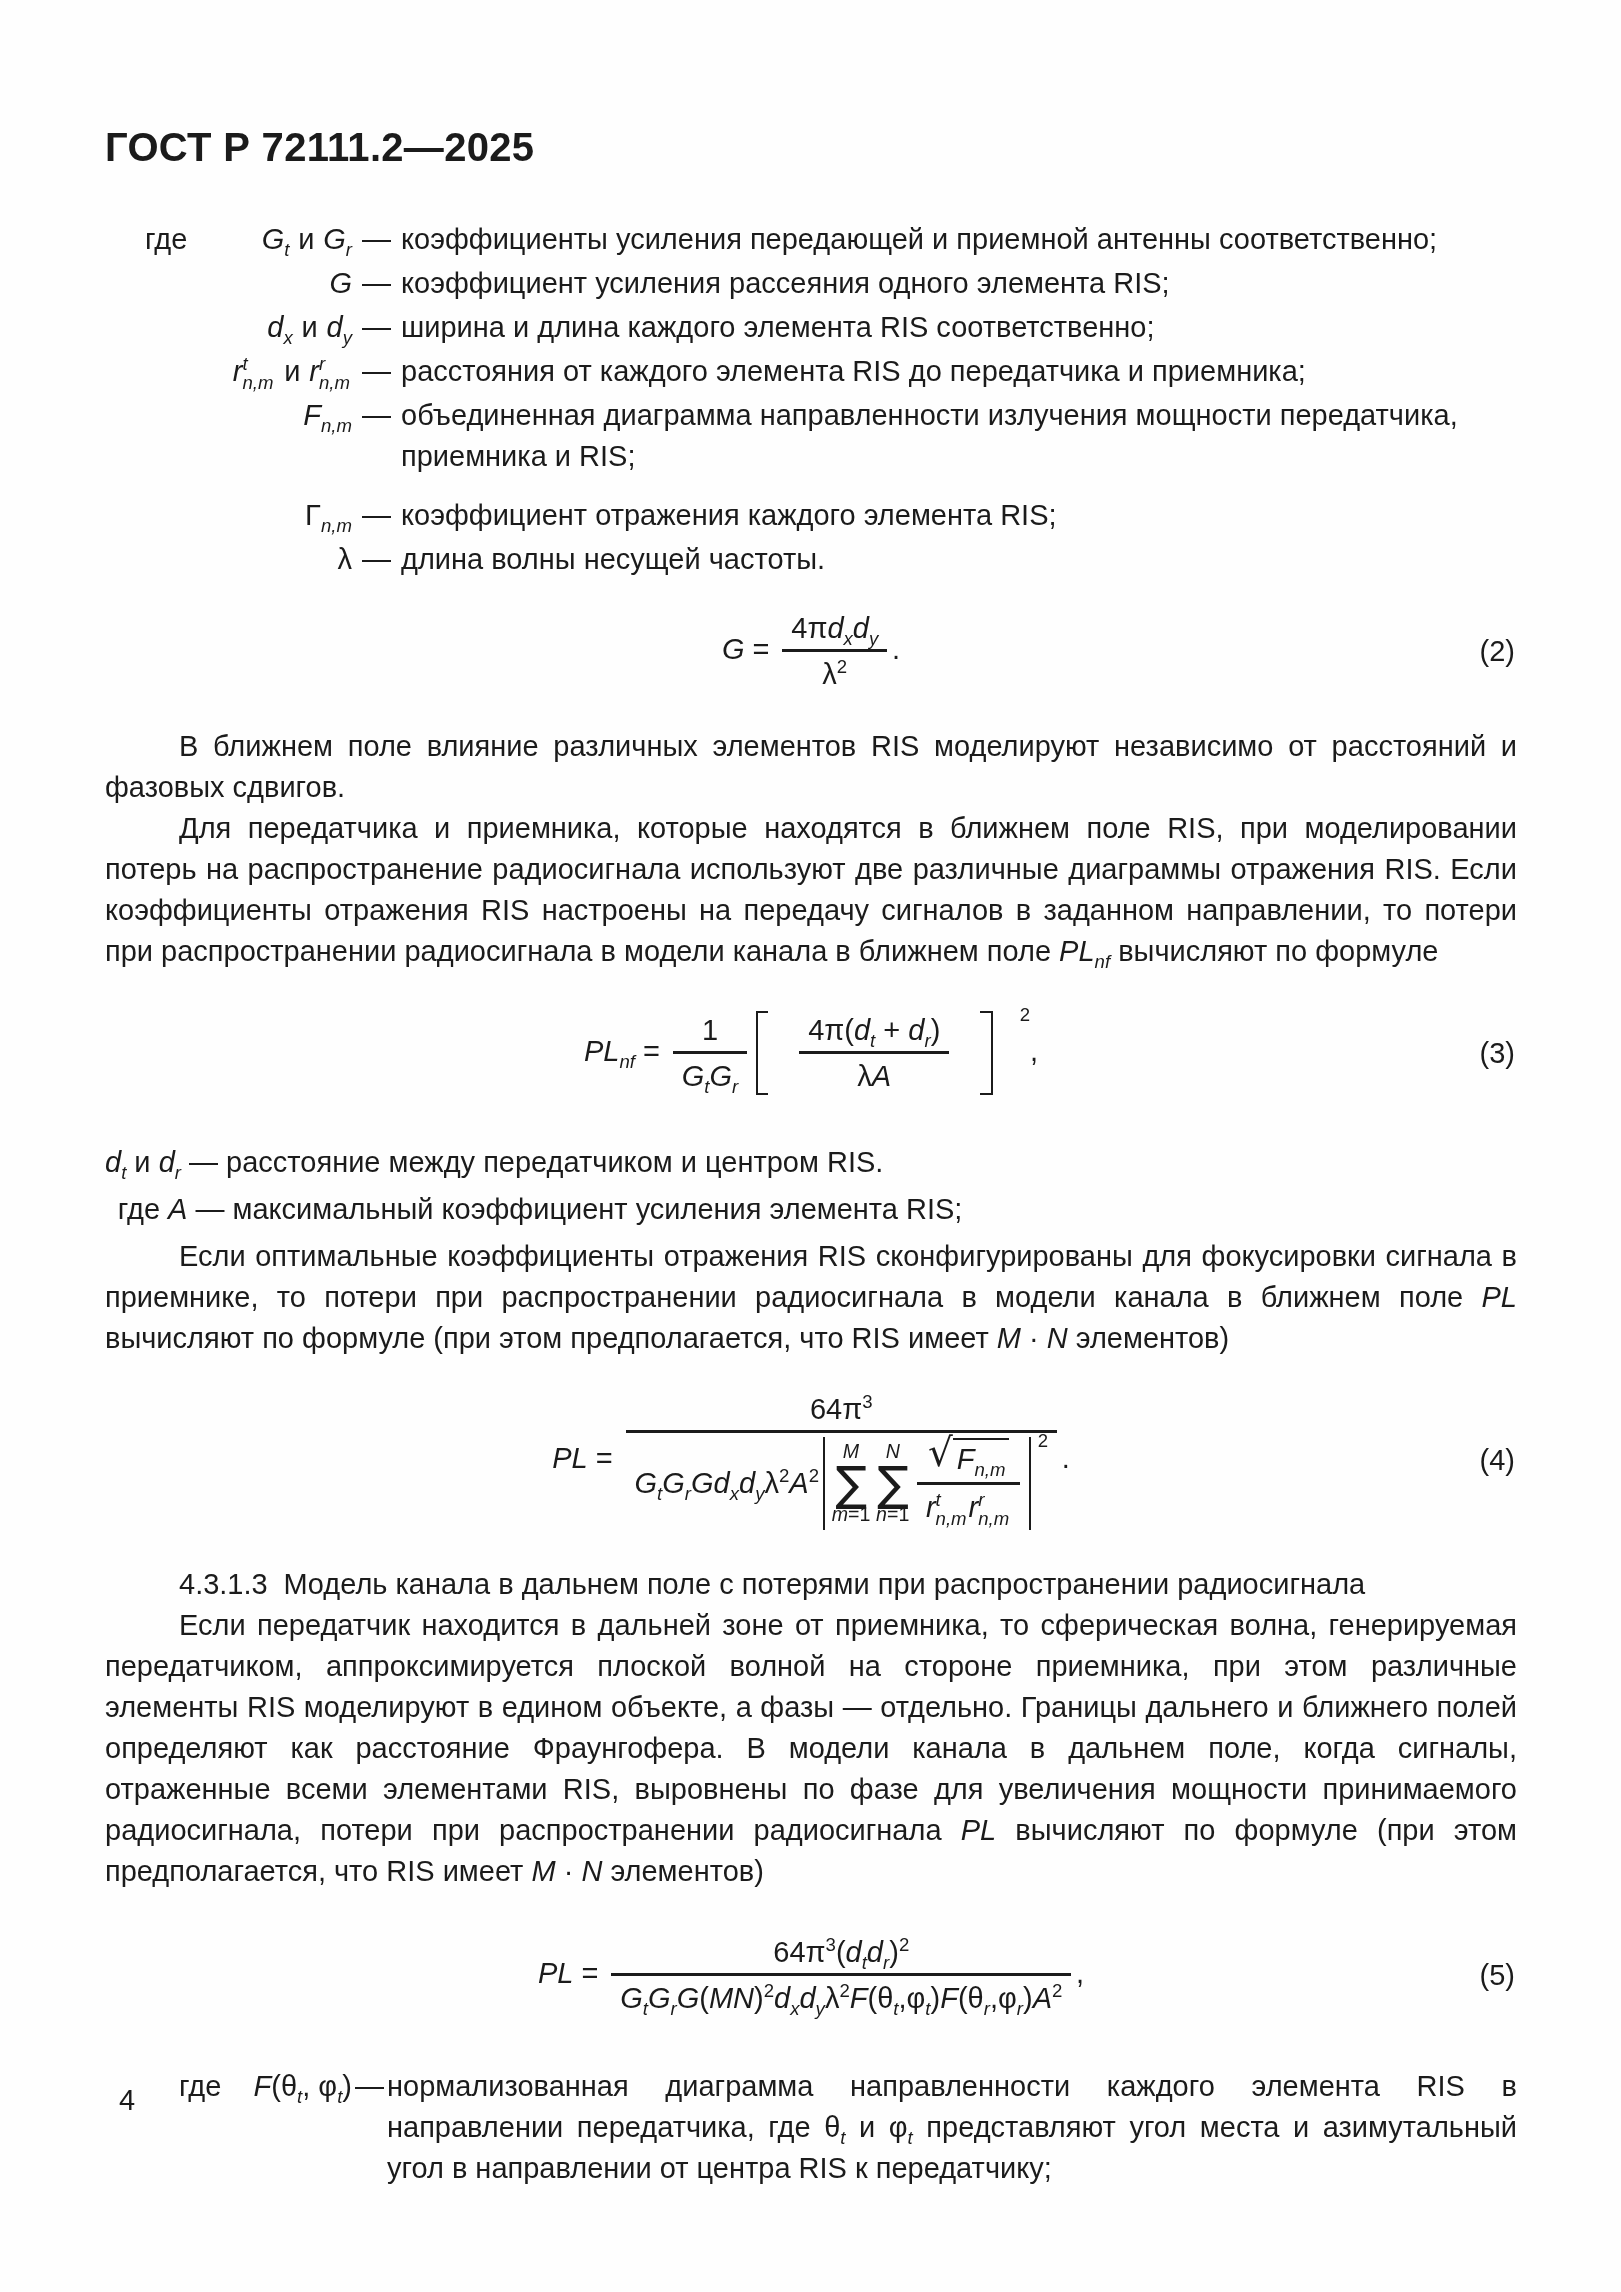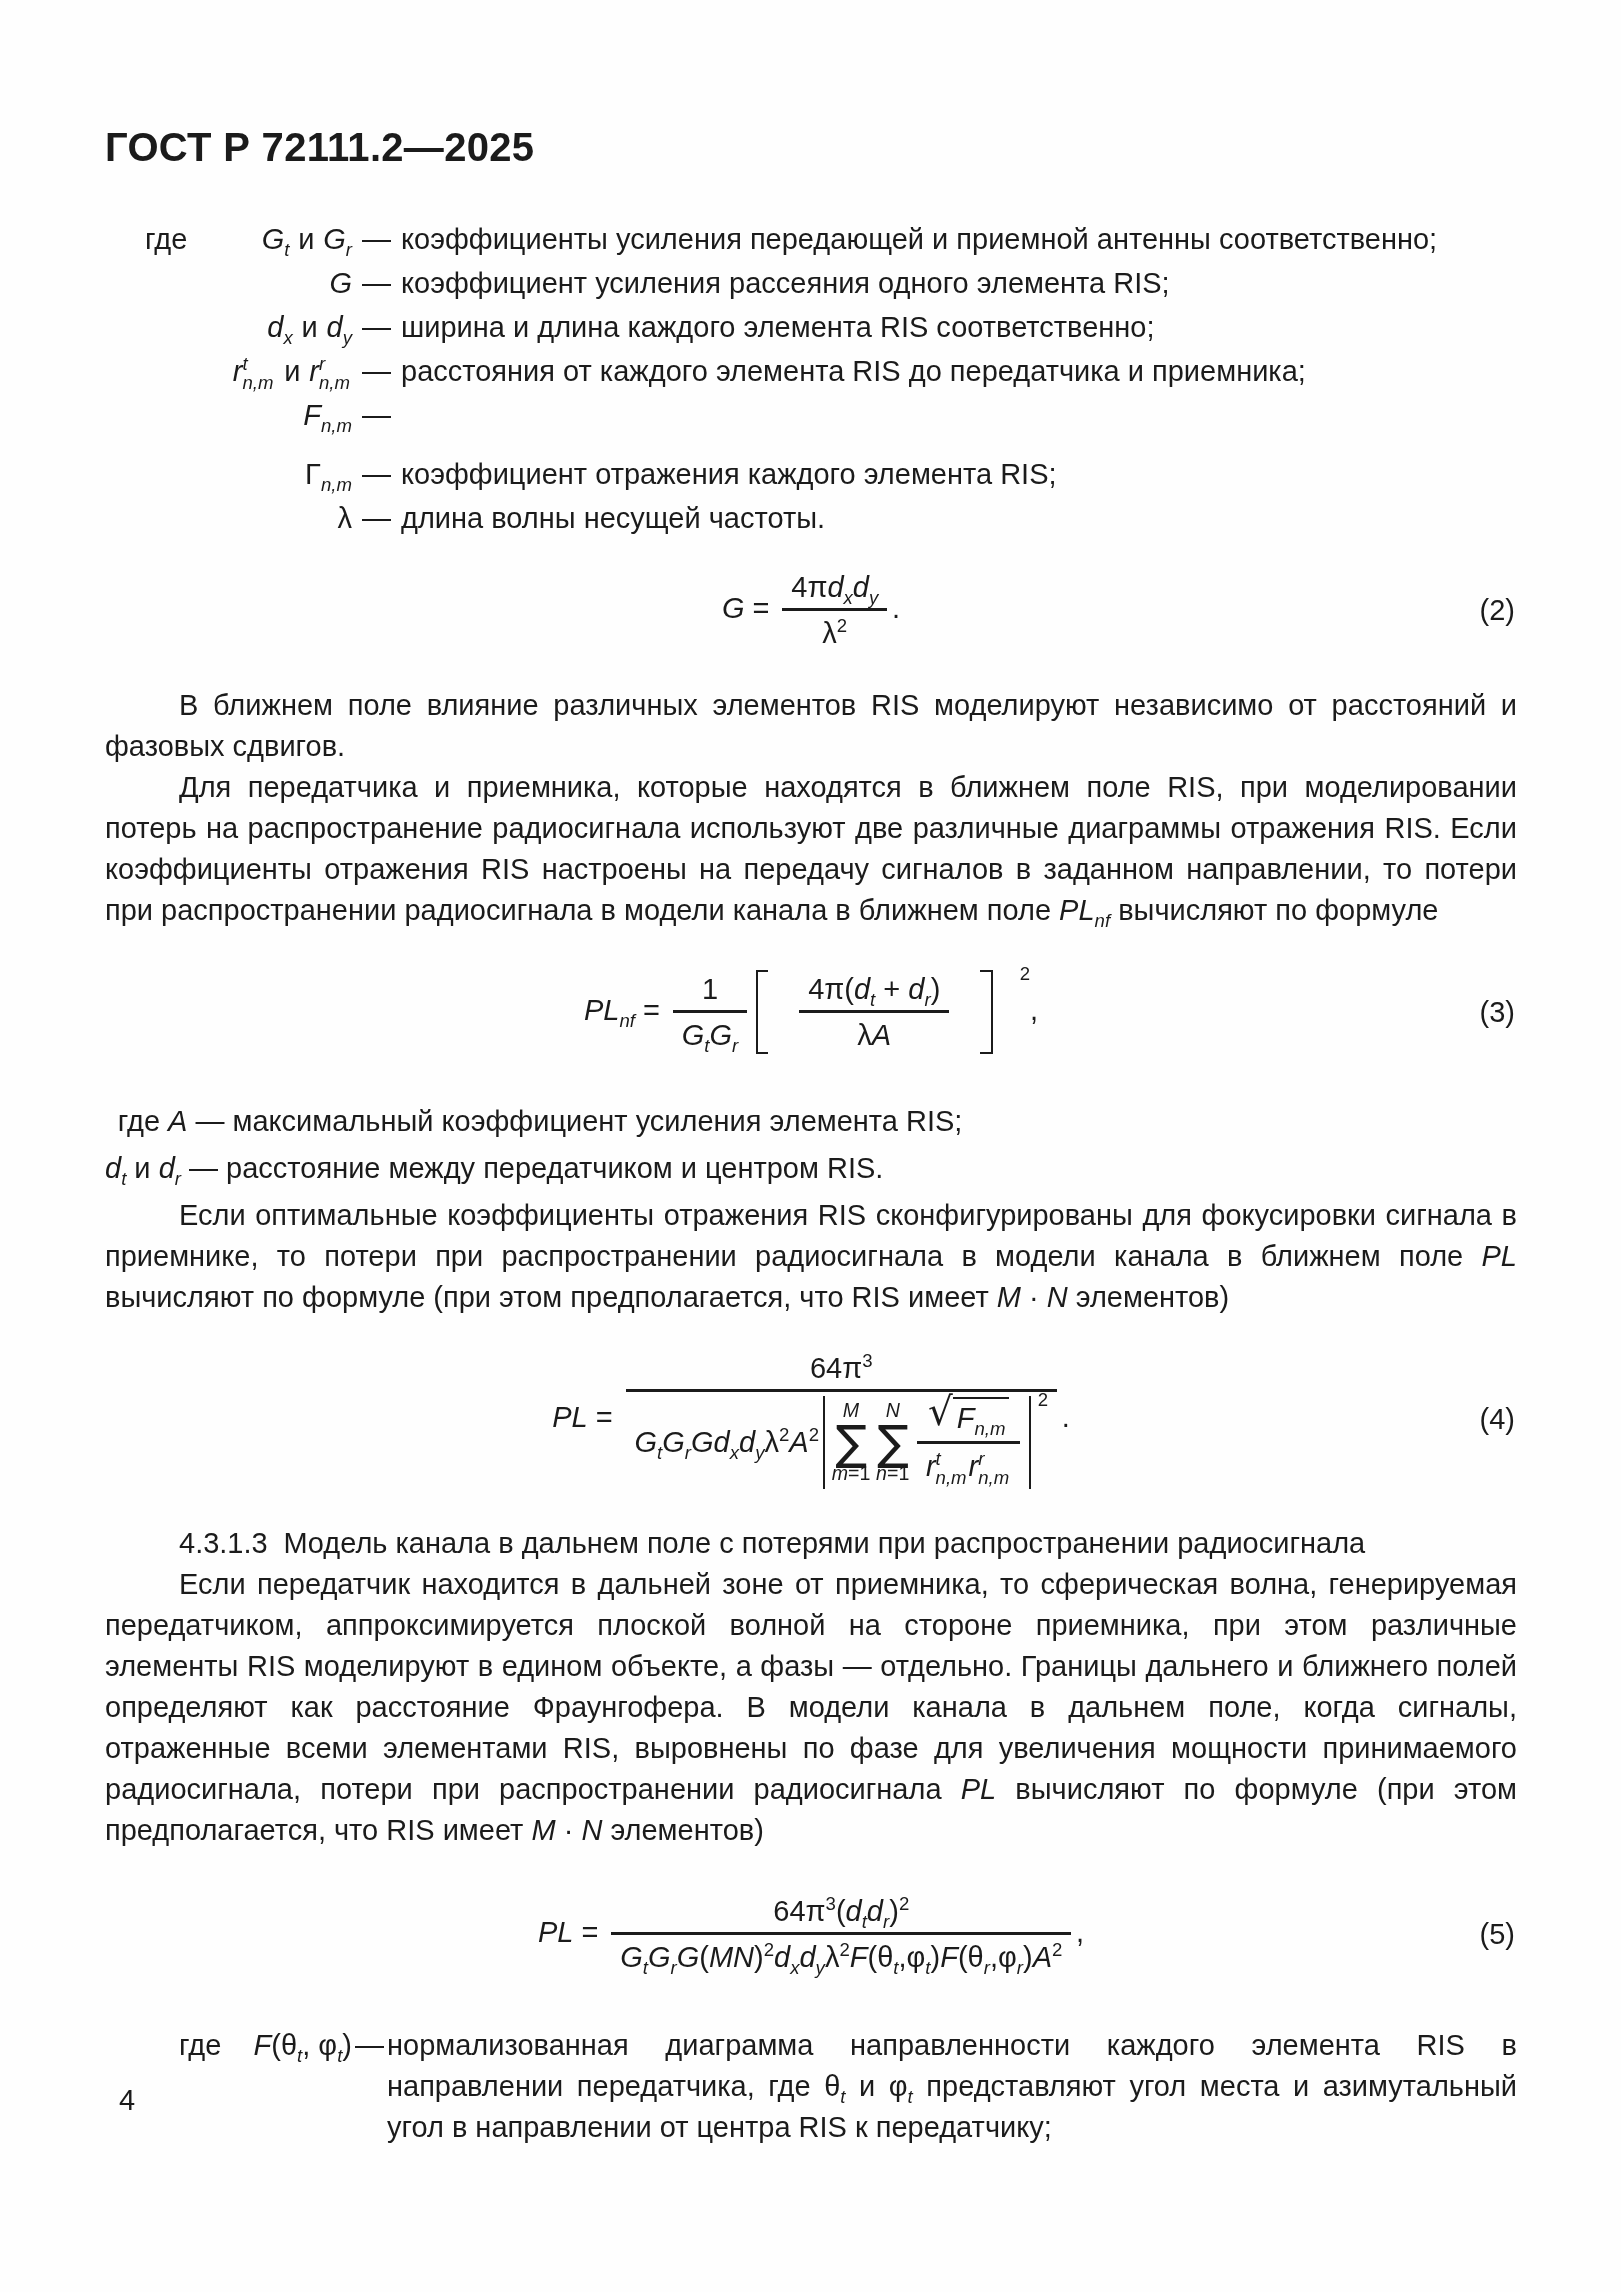--- a/index.html
+++ b/index.html
@@ -114,20 +114,21 @@
             </span></span>
         </span>
       <span class="dl1-dash">—</span>
       <span class="dl1-desc">расстояния от каждого элемента RIS до передатчика и приемника;</span>
     </div>
     <div class="dl1-row">
       <span class="dl1-term">
           <span><span class="vi">F</span><sub class="vi">n,m</sub></span>
         </span>
       <span class="dl1-dash">—</span>
+      <span class="dl1-desc">объединенная диаграмма направленности излучения мощности передатчика, приемника и RIS;</span>
     </div>
     <div class="dl1-row gap-top">
       <span class="dl1-term">
           <span><span>Γ</span><sub class="vi">n,m</sub></span>
         </span>
       <span class="dl1-dash">—</span>
       <span class="dl1-desc">коэффициент отражения каждого элемента RIS;</span>
     </div>
     <div class="dl1-row">
       <span class="dl1-term">
@@ -163,22 +164,22 @@
             <span class="fbar"></span>
             <span class="fden"><span>λ</span><span class="vi">A</span></span>
           </span>
           <span class="brk r"></span>
           <span class="exp-top">2</span>
         </span><span>,</span></span>
     <span class="f-label">(3)</span>
   </div>
 
   <div class="defs2">
+    <p class="body"><span class="vi">d</span><sub class="vi">t</sub><span> и </span><span class="vi">d</span><sub class="vi">r</sub><span> — расстояние между передатчиком и центром RIS.</span></p>
     <p class="body r1"><span>где </span><span class="vi">A</span><span> — максимальный коэффициент усиления элемента RIS;</span></p>
-    <p class="body"><span class="vi">d</span><sub class="vi">t</sub><span> и </span><span class="vi">d</span><sub class="vi">r</sub><span> — расстояние между передатчиком и центром RIS.</span></p>
   </div>
 
   <p class="body ind"><span>Если оптимальные коэффициенты отражения RIS сконфигурированы для фокусировки сигнала в приемнике, то потери при распространении радиосигнала в модели канала в ближнем поле </span><span class="vi">PL</span><span> вычисляют по формуле (при этом предполагается, что RIS имеет </span><span class="vi">M</span><span> · </span><span class="vi">N</span><span> элементов)</span></p>
 
   <div class="formula-row f4row">
     <span class="math"><span class="vi">PL</span><span> = </span><span class="frac">
           <span class="fnum"><span>64π</span><sup>3</sup></span>
           <span class="fbar"></span>
           <span class="fden drow">
             <span><span class="vi">G</span><sub class="vi">t</sub><span class="vi">G</span><sub class="vi">r</sub><span class="vi">G</span><span class="vi">d</span><sub class="vi">x</sub><span class="vi">d</span><sub class="vi">y</sub><span>λ</span><sup>2</sup><span class="vi">A</span><sup>2</sup></span>

